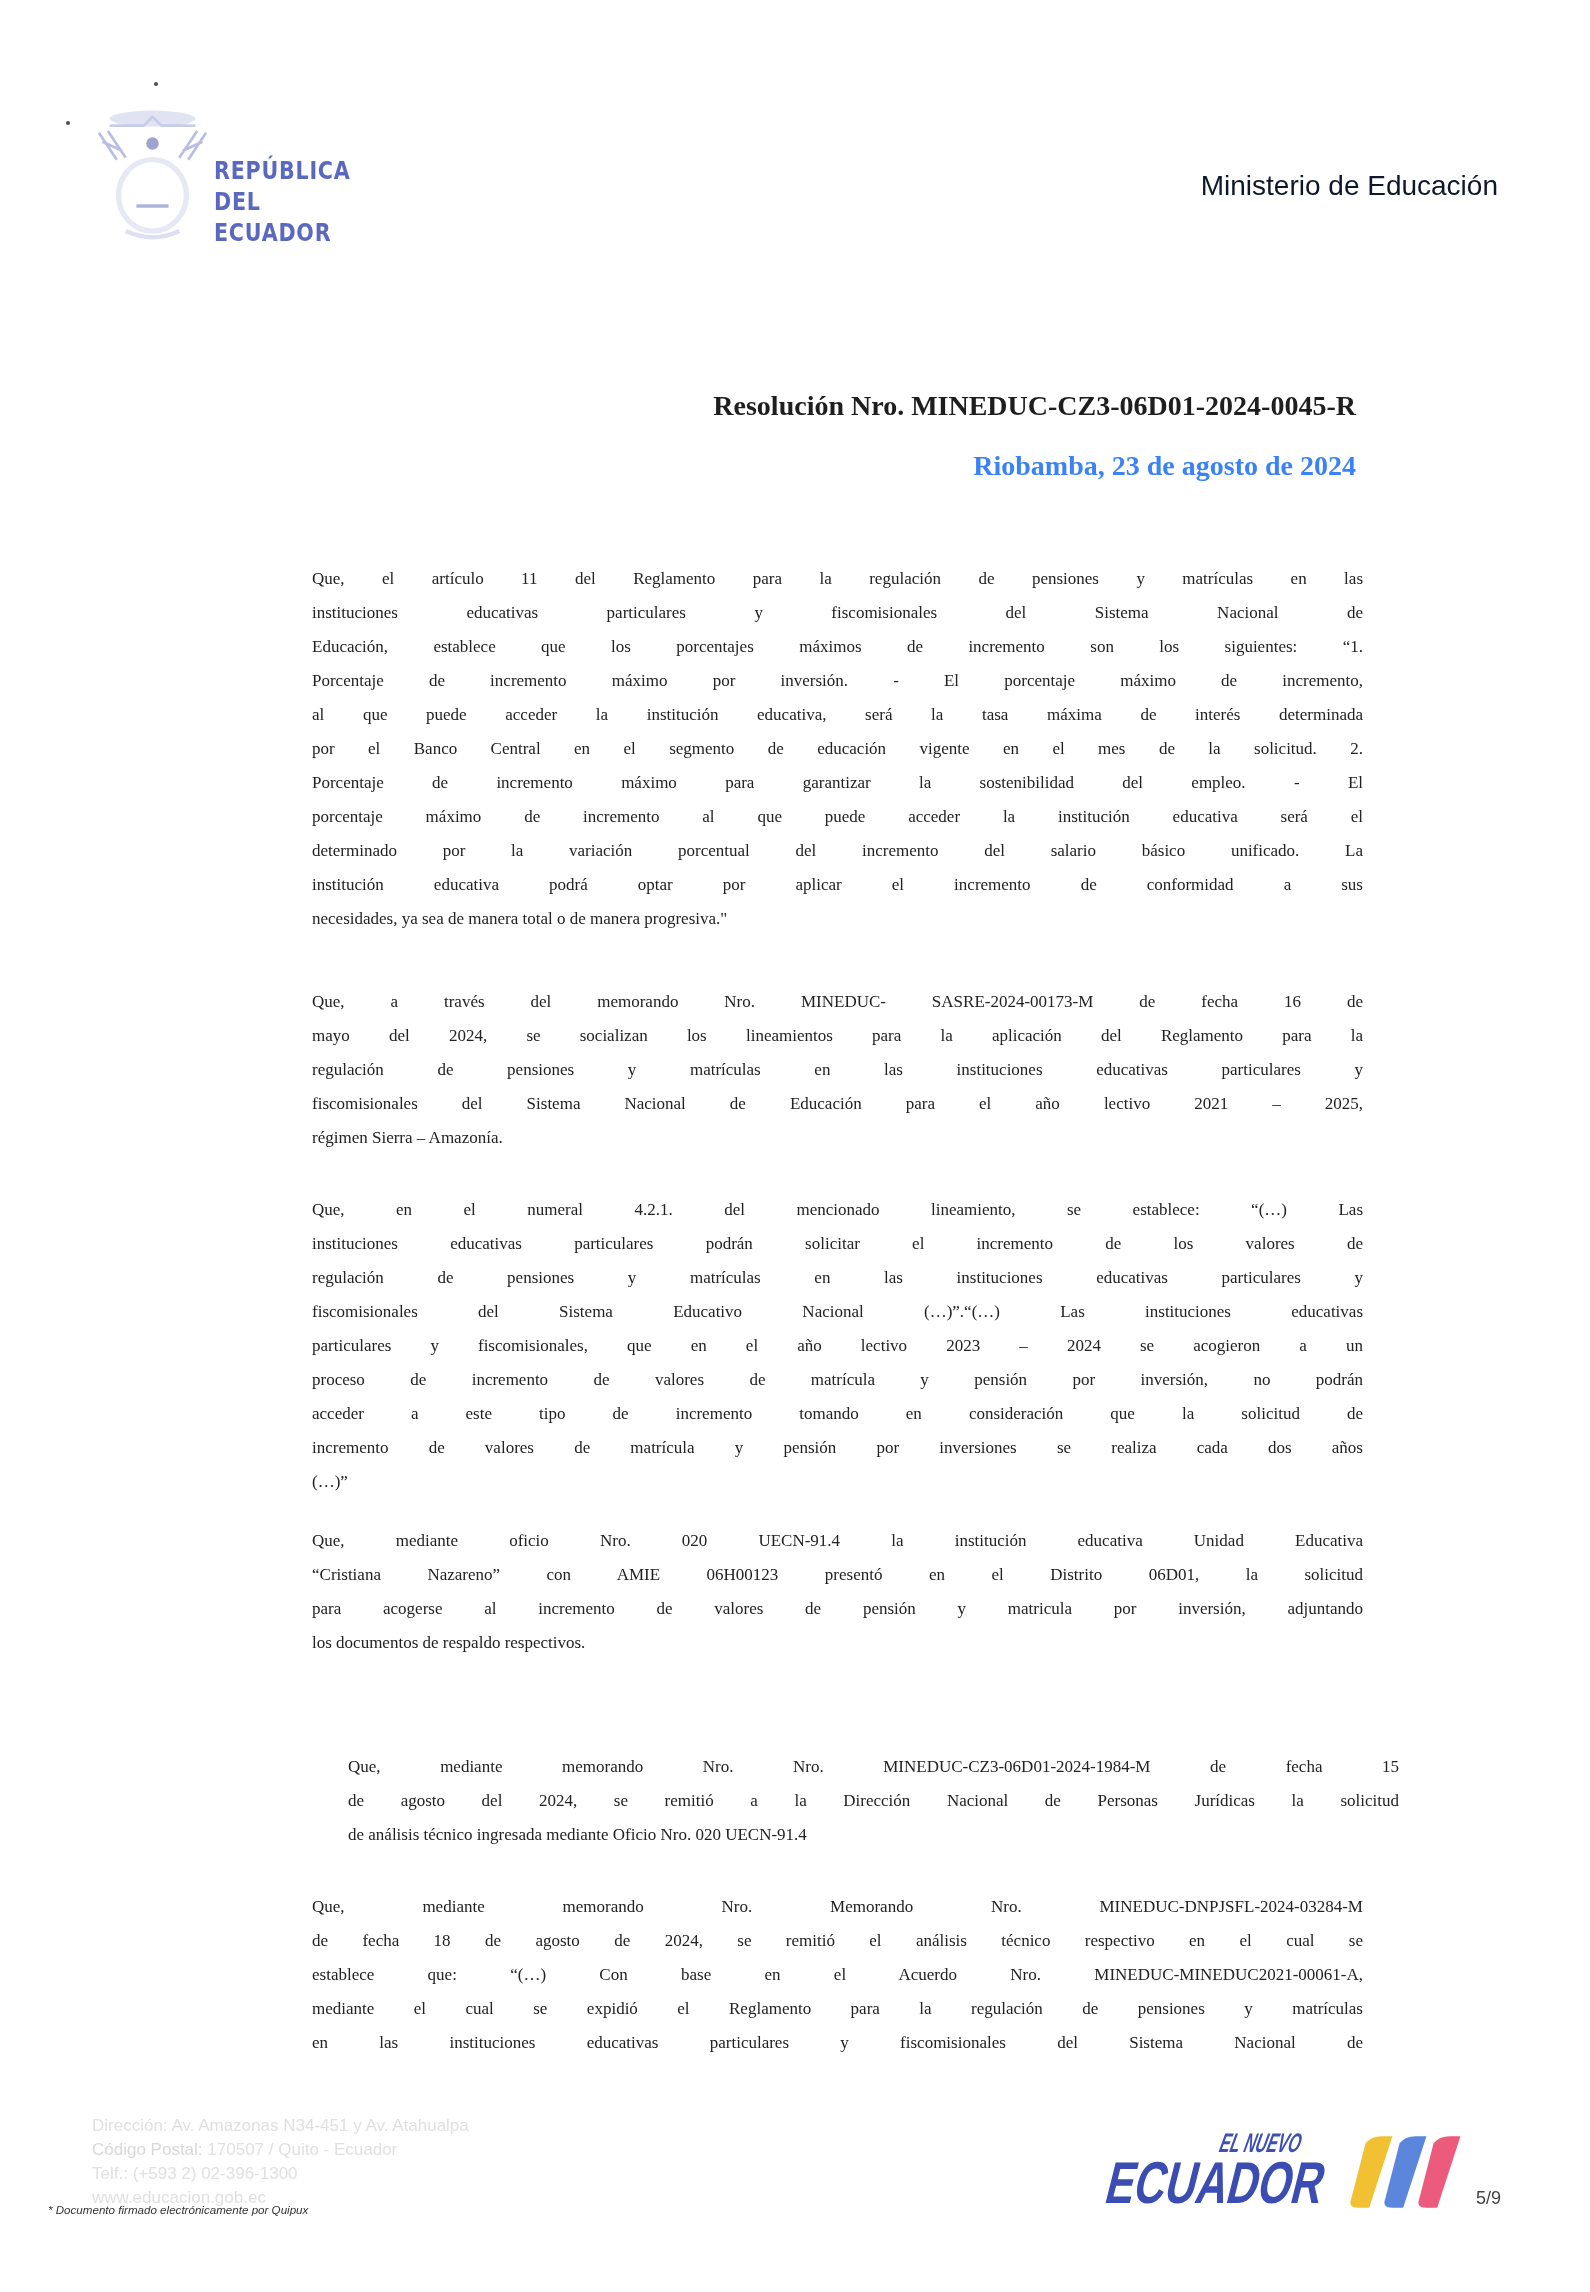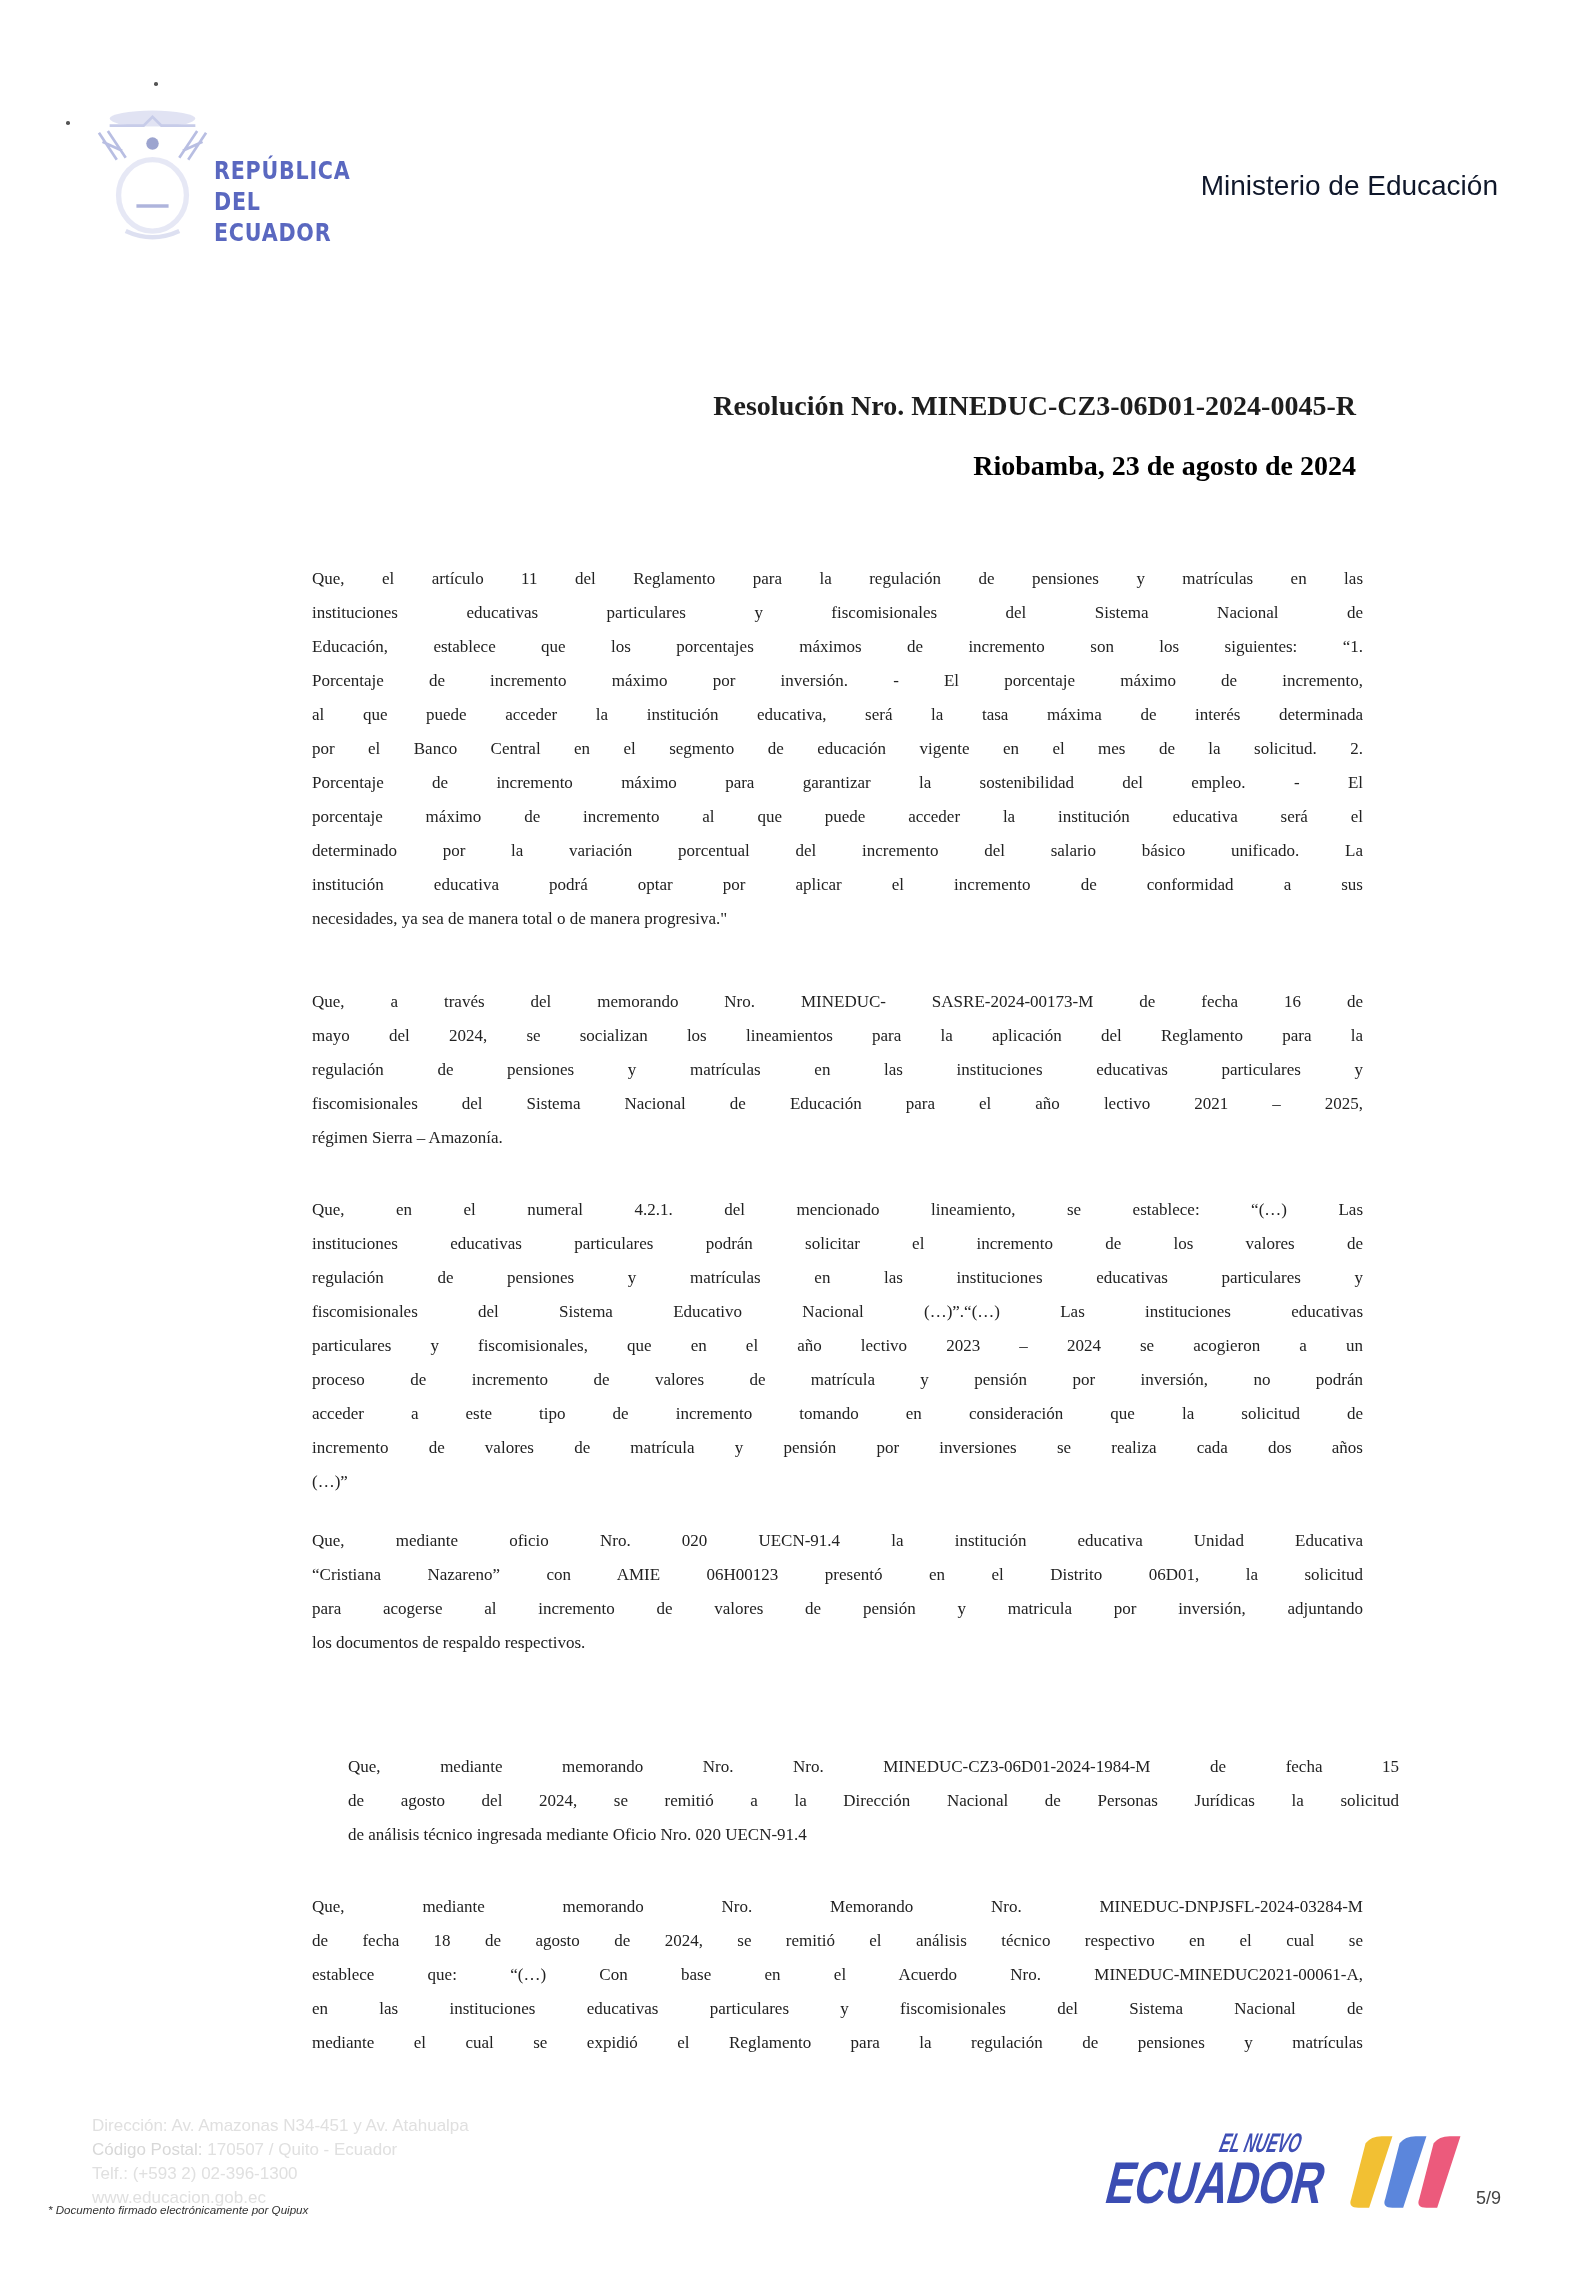--- a/index.html
+++ b/index.html
@@ -24,21 +24,21 @@
     .ministerio {
       position: absolute; right: 93px; top: 170px;
       font-family: "Liberation Sans", sans-serif; font-size: 28px; color: #0f172a;
     }
     .res-title {
       position: absolute; right: 235px; top: 390px;
       font-weight: bold; font-size: 28px; color: #1e1e1e; white-space: nowrap;
     }
     .res-date {
       position: absolute; right: 235px; top: 450px;
-      font-weight: bold; font-size: 28px; color: #000000; white-space: nowrap;
+      font-weight: bold; font-size: 28px; color: #3b82f6; white-space: nowrap;
     }
     .body-text {
       position: absolute; left: 312px; width: 1051px;
       font-size: 17px; line-height: 34px; color: #222;
     }
     .para { margin: 0; }
     .ln {
       display: block; text-align: justify; text-align-last: justify;
       white-space: nowrap; height: 34px; overflow: visible;
     }
@@ -143,22 +143,22 @@
     <span class="ln">de agosto del 2024, se remitió a la Dirección Nacional de Personas Jurídicas la solicitud</span>
     <span class="ln last">de análisis técnico ingresada mediante Oficio Nro. 020 UECN-91.4</span>
   </div>
 </div>
 
 <div class="body-text" style="top:1890px;">
   <div class="para">
     <span class="ln">Que, mediante memorando Nro. Memorando Nro. MINEDUC-DNPJSFL-2024-03284-M</span>
     <span class="ln">de fecha 18 de agosto de 2024, se remitió el análisis técnico respectivo en el cual se</span>
     <span class="ln">establece que: “(…) Con base en el Acuerdo Nro. MINEDUC-MINEDUC2021-00061-A,</span>
+    <span class="ln">mediante el cual se expidió el Reglamento para la regulación de pensiones y matrículas</span>
     <span class="ln">en las instituciones educativas particulares y fiscomisionales del Sistema Nacional de</span>
-    <span class="ln">mediante el cual se expidió el Reglamento para la regulación de pensiones y matrículas</span>
   </div>
 </div>
 
 <div class="footer-address">
   <div><span>Dirección:</span> <span>Av. Amazonas N34-451 y Av. Atahualpa</span></div>
   <div><b>Código Postal:</b> <span>170507 / Quito - Ecuador</span></div>
   <div><span>Telf.:</span> <span>(+593 2) 02-396-1300</span></div>
   <div>www.educacion.gob.ec</div>
 </div>
 

